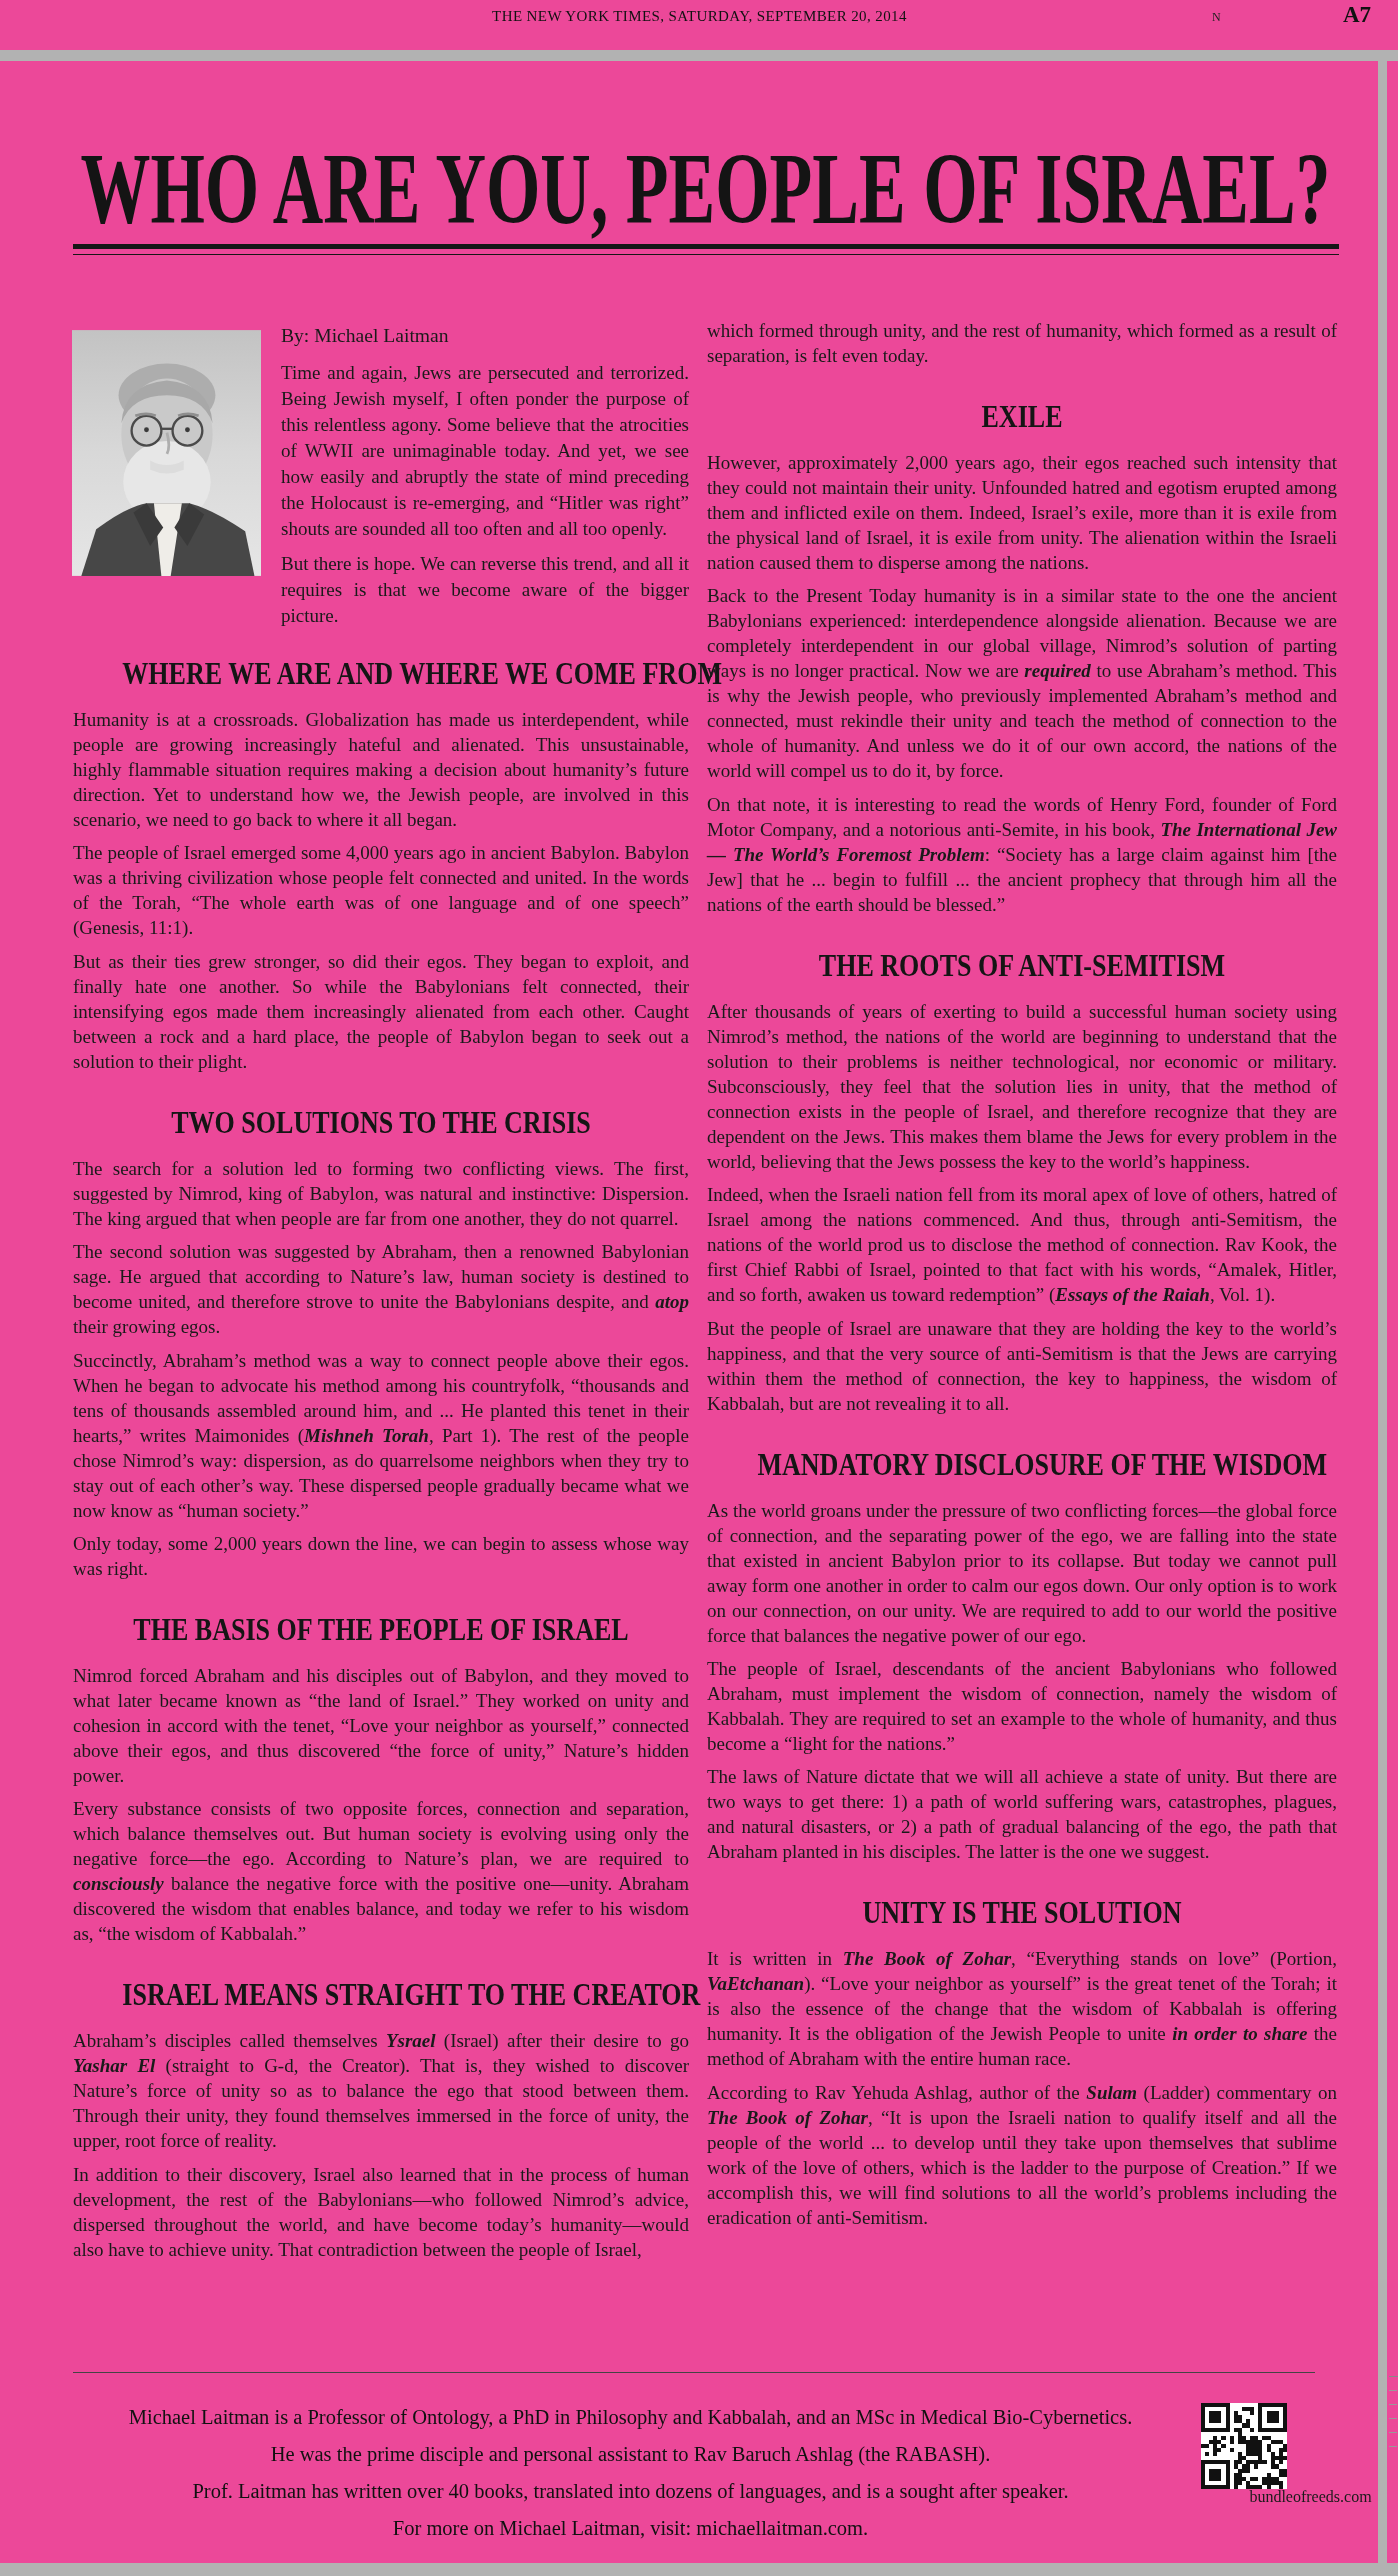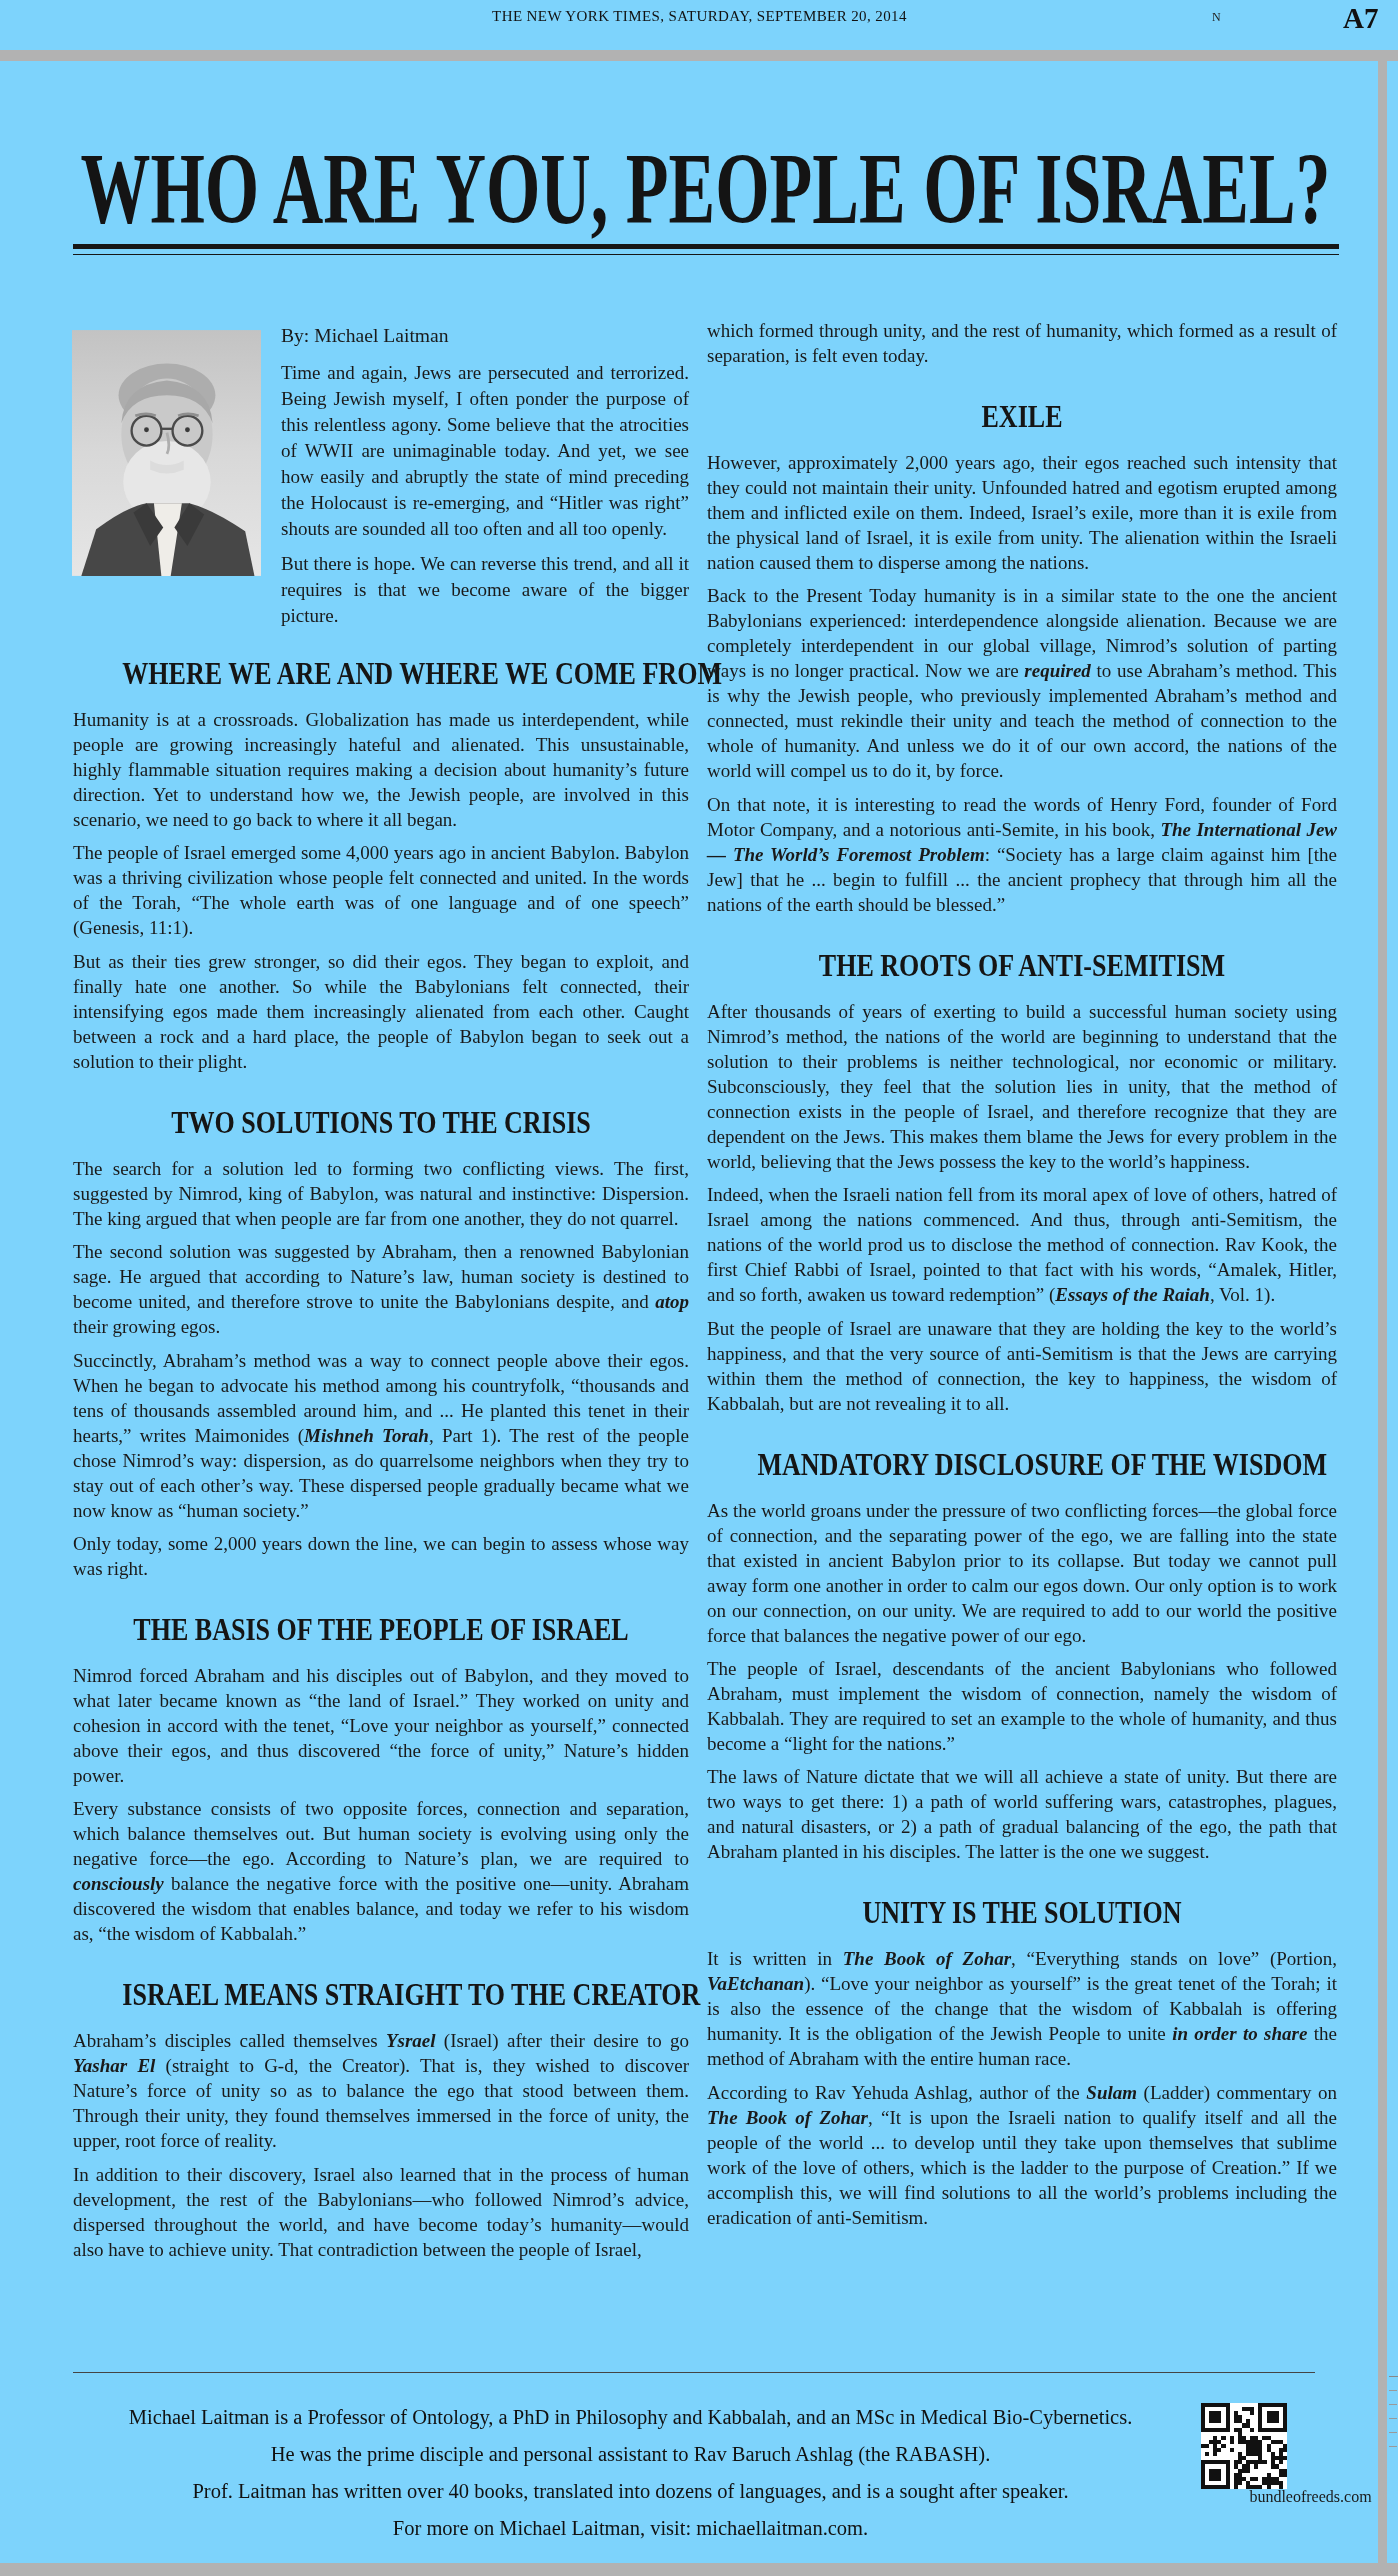--- a/index.html
+++ b/index.html
@@ -1,24 +1,24 @@
 <!DOCTYPE html>
 <html style="font-size:15px"><head>
 <meta charset="utf-8">
 <style>
   html,body { margin:0; padding:0; background:#ffffff; }
   .page {
-    position:relative; width:1399px; height:2576px; background:#7dd3fc;
+    position:relative; width:1399px; height:2576px; background:#ec4899;
     font-family:"Liberation Serif", serif; color:#1a1a1a; overflow:hidden;
   }
   
   .masthead-line { position:absolute; top:7.5px; left:0; width:1399px; text-align:center;
     font-size:15px; letter-spacing:0.4px; color:#111; }
   .edition-marker { position:absolute; top:10.3px; left:1212px; font-size:12px; color:#222; }
-  .page-number { position:absolute; top:1.9px; left:1343px; width:47px; font-size:29px; font-weight:bold; color:#111; }
+  .page-number { position:absolute; top:1.9px; left:1343px; width:47px; font-size:23px; font-weight:bold; color:#111; }
   
   .graybar-top { position:absolute; top:50px; left:0; width:1399px; height:11.2px; background:#b2b2b2; }
   .graybar-bottom { position:absolute; top:2563px; left:0; width:1399px; height:13px; background:#b2b2b2; }
   .gray-edge-right { position:absolute; top:50px; left:1378px; width:9.3px; height:2526px; background:#b2b2b2; }
   .edge-fragment { position:absolute; left:1389px; top:2376px; width:10.3px; height:187px; border-top:0.9px solid #888; }
   .edge-fragment div { height:0.9px; background:#9a9a9a; margin:13px 0 0 0; width:7.5px; }
   
   .headline-wrap { position:absolute; top:140px; left:73px; width:1266px; height:101px; }
   .headline-rules { position:absolute; top:244px; left:73px; width:1266px; height:4.7px;
     border-top:5.6px solid #161616; border-bottom:1.9px solid #161616; }

